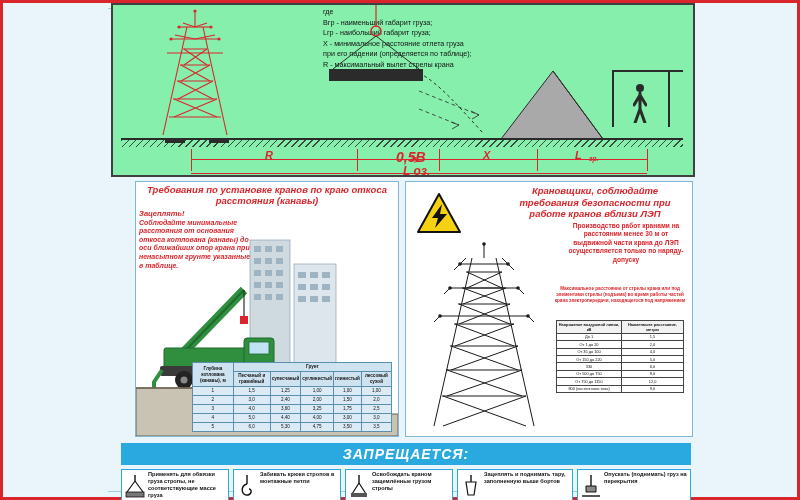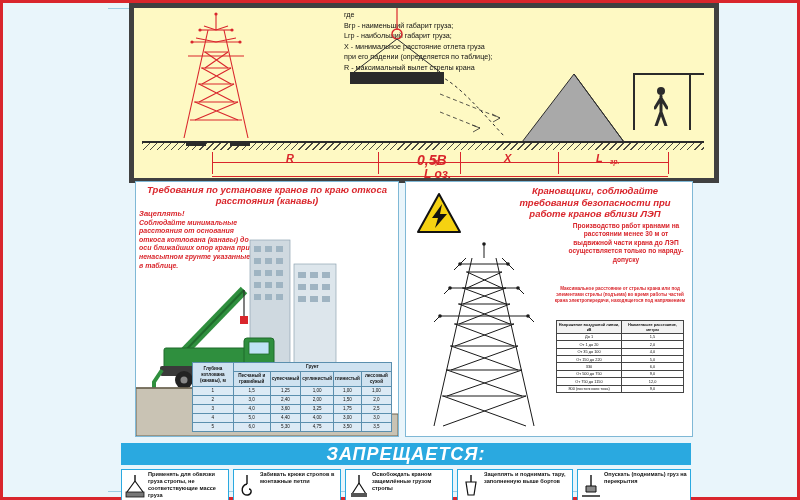--- a/index.html
+++ b/index.html
@@ -16,21 +16,21 @@
   }
   .inner-frame{
     position:absolute;left:5px;top:5px;right:5px;bottom:5px;
     border:1px solid #9ecde3;
     background:#e9f5fb;
   }
 
   
   .top-panel{
     position:absolute;left:108px;top:0px;width:580px;height:170px;
-    background:#fef9c3;border:5px solid #404040;margin-left:18px;
+    background:#86efac;border:2px solid #404040;
   }
   .legend{
     position:absolute;left:210px;top:2px;width:300px;
     font-size:7.2px;color:#111;line-height:10.6px;
   }
   .legend .lead{font-size:7.2px;}
   .legend .li{white-space:nowrap;}
 
   
   .pylon{position:absolute;left:40px;top:4px;width:84px;height:128px;}
@@ -121,21 +121,21 @@
   .tbl2 th,.tbl2 td{border:.5px solid #444;padding:.5px 1px;text-align:center;line-height:5.4px;}
   .tbl2 th{font-weight:bold;background:#f2f2f2;}
 
   
   .forbid-bar{
     position:absolute;left:118px;top:440px;width:570px;height:22px;
     background:#2aa9e0;
   }
   .forbid-bar span{
     display:block;text-align:center;color:#ffffff;font-weight:bold;
-    font-size:18px;letter-spacing:1px;line-height:22px;font-style:italic;
+    font-size:14px;letter-spacing:1px;line-height:22px;font-style:italic;
   }
   .cards{position:absolute;left:118px;top:466px;width:570px;height:32px;}
   .card{
     position:absolute;top:0;height:32px;background:#ffffff;
     border:1px solid #2aa9e0;box-sizing:border-box;
   }
   .card .ct{
     position:absolute;left:26px;top:1px;right:2px;
     font-size:5.6px;color:#111;line-height:7px;font-weight:bold;
   }

